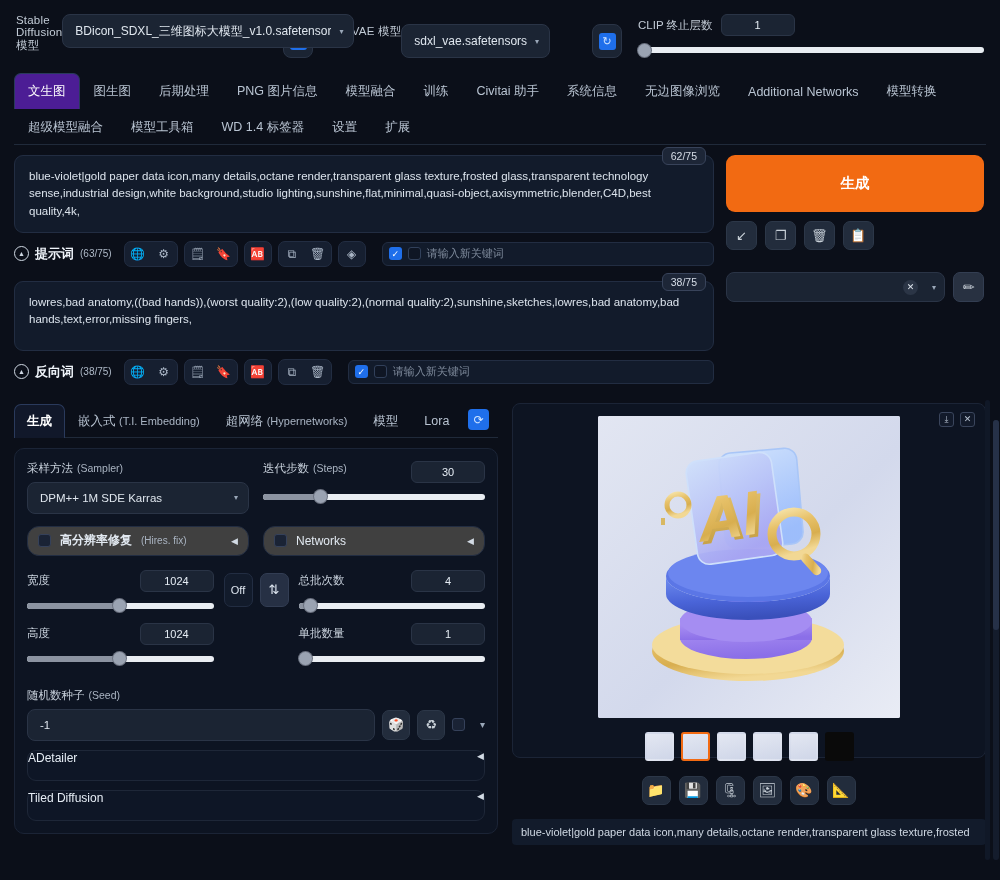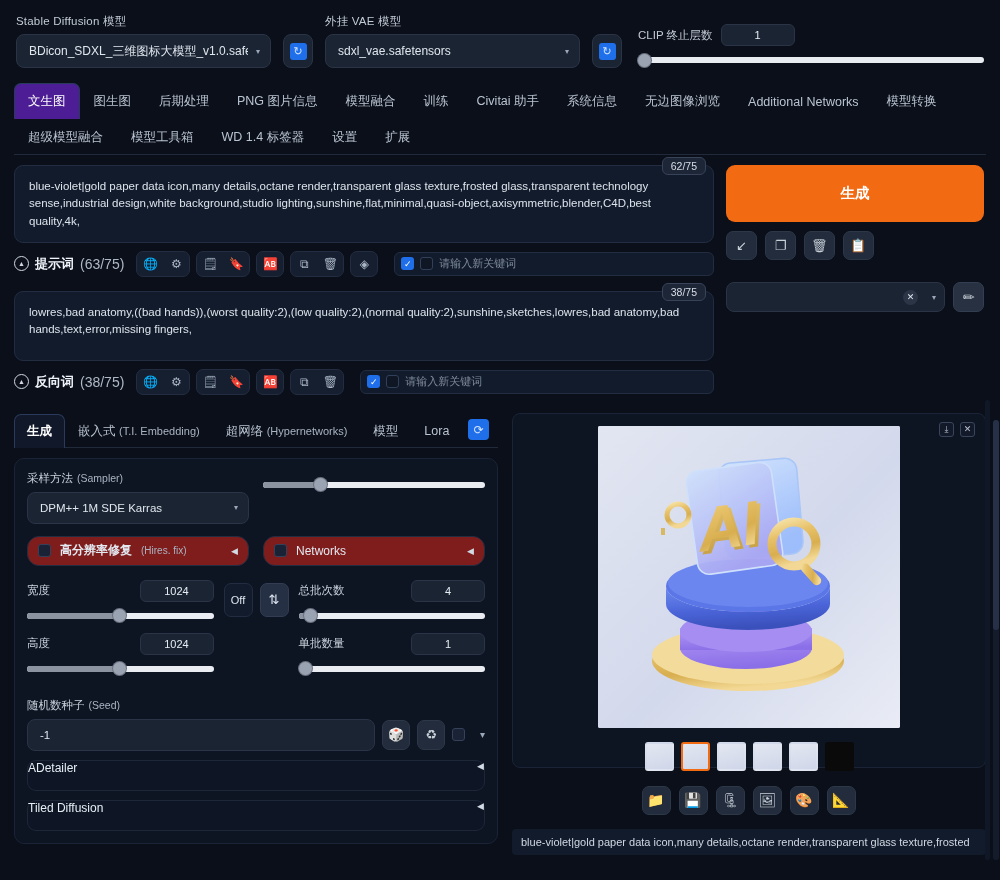--- a/index.html
+++ b/index.html
@@ -8,21 +8,21 @@
     width: 1000px; height: 880px;
     background: #0b0f19;
     font-family: "Liberation Sans", "DejaVu Sans", sans-serif;
     color: #c9d1d9;
     overflow: hidden;
   }
   .app { position: relative; width: 1000px; height: 880px; background: #0b0f19; }
 
   
   .topbar { display: flex; align-items: flex-end; padding: 14px 16px 0 16px; gap: 12px; }
-  .field-group { display: flex; flex-direction: column; }
+  .field-group { display: flex; }
   .field-label { font-size: 11.5px; color: #c2cbd6; margin-bottom: 5px; letter-spacing: .2px; }
   .select {
     background: #1b2433; border: 1px solid #2a3446; border-radius: 8px;
     height: 34px; display: flex; align-items: center; justify-content: space-between;
     padding: 0 10px 0 12px; font-size: 12px; color: #dfe6ee; position: relative;
   }
   .select .txt { overflow: hidden; white-space: nowrap; text-overflow: clip; }
   .caret { font-size: 8px; color: #9aa7b8; margin-left: 8px; }
   .refresh-btn {
     width: 30px; height: 34px; background: #1b2433; border: 1px solid #2a3446; border-radius: 8px;
@@ -71,21 +71,21 @@
     padding: 12px 14px; min-height: 72px; font-size: 11.5px; line-height: 1.5; color: #dbe3ec;
   }
   .prompt-box.neg { min-height: 70px; }
   .prompt-toolbar { display: flex; align-items: center; gap: 6px; margin-top: 8px; }
   .pt-title { display: flex; align-items: center; gap: 6px; margin-right: 6px; }
   .circ-chev {
     width: 15px; height: 15px; border: 1.4px solid #cfd8e3; border-radius: 50%;
     display: flex; align-items: center; justify-content: center; font-size: 7px; color: #cfd8e3;
   }
   .pt-name { font-size: 13px; font-weight: 700; color: #eef3f9; }
-  .pt-count { font-size: 14px; color: #aeb9c7; }
+  .pt-count { font-size: 10px; color: #aeb9c7; }
   .icon-group { display: flex; background: #161f30; border: 1px solid #222d42; border-radius: 7px; overflow: hidden; }
   .icon-btn {
     width: 26px; height: 24px; display: flex; align-items: center; justify-content: center;
     font-size: 12px; color: #aab6c6; cursor: pointer;
   }
   .newkw {
     flex: 1; margin-left: 10px; height: 24px; background: #121b2b; border: 1px solid #222d42;
     border-radius: 6px; display: flex; align-items: center; padding: 0 6px; gap: 6px;
   }
   .cbx { width: 13px; height: 13px; border-radius: 3px; background: #1f6feb; color: #fff;
@@ -135,21 +135,21 @@
   .half { flex: 1; min-width: 0; }
   .lbl { font-size: 11.5px; color: #c9d2dd; margin-bottom: 6px; display: flex; align-items: baseline; gap: 4px; }
   .lbl .en { font-size: 10.5px; color: #aab4c2; }
   .sampler-select {
     background: #1b2433; border: 1px solid #2a3446; border-radius: 8px; height: 32px;
     display: flex; align-items: center; justify-content: space-between; padding: 0 10px 0 12px;
     font-size: 11.5px; color: #dfe6ee;
   }
   .lbl-row { display: flex; align-items: center; justify-content: space-between; margin-bottom: 4px; }
   .acc-half {
-    background: #7f1d1d; border: 1px solid #222d42; border-radius: 12px; height: 30px;
+    background: #404040; border: 1px solid #222d42; border-radius: 12px; height: 30px;
     display: flex; align-items: center; padding: 0 10px; gap: 9px; font-size: 12px; color: #e2e9f1;
   }
   .mini-cbx { width: 13px; height: 13px; border-radius: 3px; background: #1a2troubleshoot; background: #1a2335; border: 1px solid #35415a; }
   .acc-arrow { margin-left: auto; font-size: 9px; color: #d2dae4; }
 
   .size-block { display: flex; gap: 10px; align-items: flex-start; }
   .size-left { flex: 1; }
   .swapcol { display: flex; flex-direction: row; gap: 7px; padding-top: 3px; }
   .swap-btn {
     width: 29px; height: 34px; background: #121b2b; border: 1px solid #222d42; border-radius: 7px;
@@ -389,20 +389,27 @@
             <div class="lbl">
               <span>采样方法</span>
               <span class="en">(Sampler)</span>
             </div>
             <div class="sampler-select">
               <span>DPM++ 1M SDE Karras</span>
               <span class="caret">▾</span>
             </div>
           </div>
           <div class="half">
+            <div class="lbl-row">
+              <div class="lbl">
+                <span>迭代步数</span>
+                <span class="en">(Steps)</span>
+              </div>
+              <span class="num-box">30</span>
+            </div>
             <div class="slider">
               <div class="track"></div>
               <div class="fill" style="width:25%"></div>
               <div class="knob" style="left:23%"></div>
             </div>
           </div>
         </div>
 
         <div class="row2" style="margin-top:12px">
           <div class="half acc-half">

